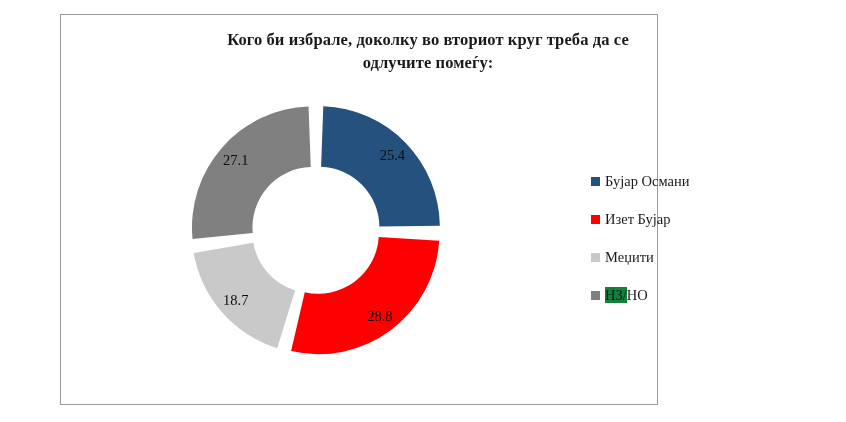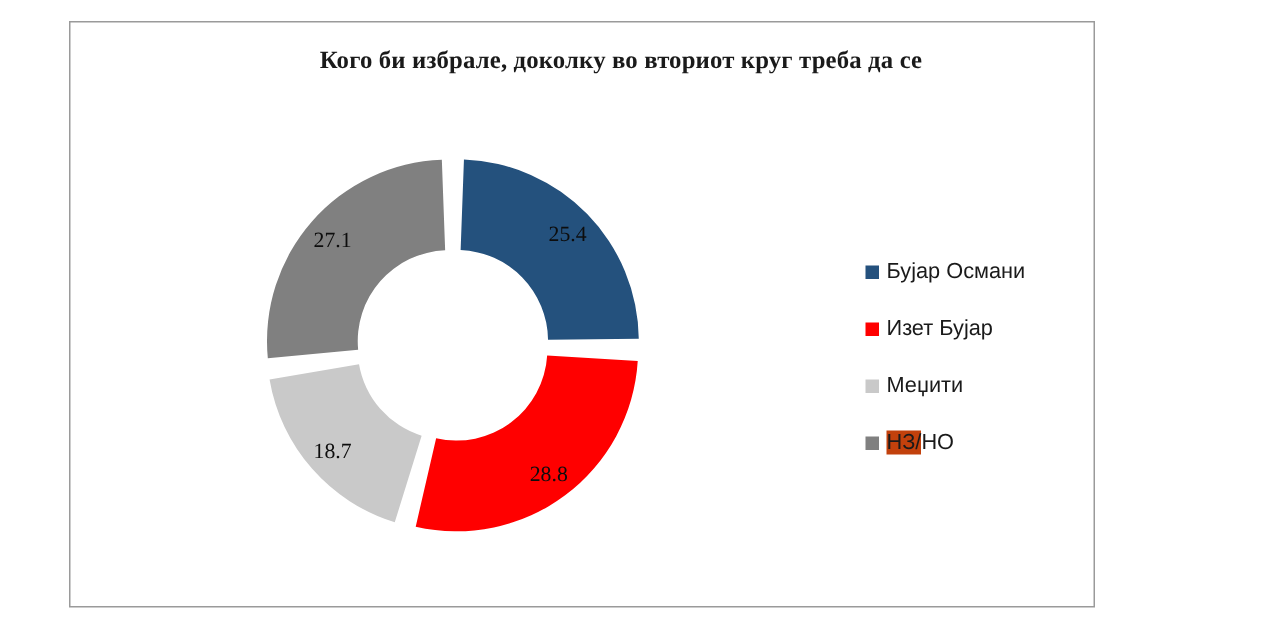--- a/index.html
+++ b/index.html
@@ -10,23 +10,23 @@
   body {
     width: 846px;
     height: 422px;
     font-family: "Liberation Serif", "DejaVu Serif", serif;
     overflow: hidden;
     position: relative;
   }
 
   #chart-frame {
     position: absolute;
-    left: 46px;
+    left: 60px;
     top: 14px;
-    width: 684px;
+    width: 598px;
     height: 391px;
     border: 1px solid #9a9a9a;
     background: #ffffff;
     box-sizing: border-box;
   }
 
   #chart-title {
     position: absolute;
     left: 40px;
     top: 14px;
@@ -75,33 +75,34 @@
   .legend-swatch {
     width: 9px;
     height: 9px;
     flex: 0 0 9px;
     margin-right: 5px;
   }
   .legend-label {
     font-size: 14.5px;
     color: #1a1a1a;
     white-space: nowrap;
-    font-family: Liberation Sans, sans-serif;
+    font-family: Liberation Serif, serif;
   }
   .legend-label .sel {
-    background: #c2410c;
+    background: #15803d;
   }
 </style>
 </head>
 <body>
 
 <div id="chart-frame">
 
   <div id="chart-title">
     <span>Кого би избрале, доколку во вториот круг треба да се</span><br>
+    <span>одлучите помеѓу:</span>
   </div>
 
   <div id="plot-area">
     <svg class="donut-svg" viewBox="0 0 250 250">
       <g id="slices-group">
           <path d="M 132.29763468558062 1.2886026768087078 A 121 121 0 0 1 248.85571819429794 120.81354920782009 L 188.35973206319264 121.5104437659231 A 60.5 60.5 0 0 0 130.08069030883397 61.74797050041741 Z" fill="#24517D"></path>
           <path d="M 248.16074409931986 135.67745579109405 A 121 121 0 0 1 100.13138957859182 246.09553734542467 L 113.76150475541094 187.15090264245407 A 60.5 60.5 0 0 0 187.77618201577496 131.94186186528876 Z" fill="#FF0000"></path>
           <path d="M 86.17024031560173 243.21199321291 A 121 121 0 0 1 2.7069365975204107 147.93975196366142 L 62.34909842463198 137.78778010649816 A 60.5 60.5 0 0 0 104.08075028367264 185.42390073112244 Z" fill="#C9C9C9"></path>
           <path d="M 1.5402531332407392 133.87743995168918 A 121 121 0 0 1 117.55737149825018 1.4454561034477251 L 119.77431587499686 61.90482392705643 A 60.5 60.5 0 0 0 61.76575669249215 128.12081585117716 Z" fill="#808080"></path>
         </g>

